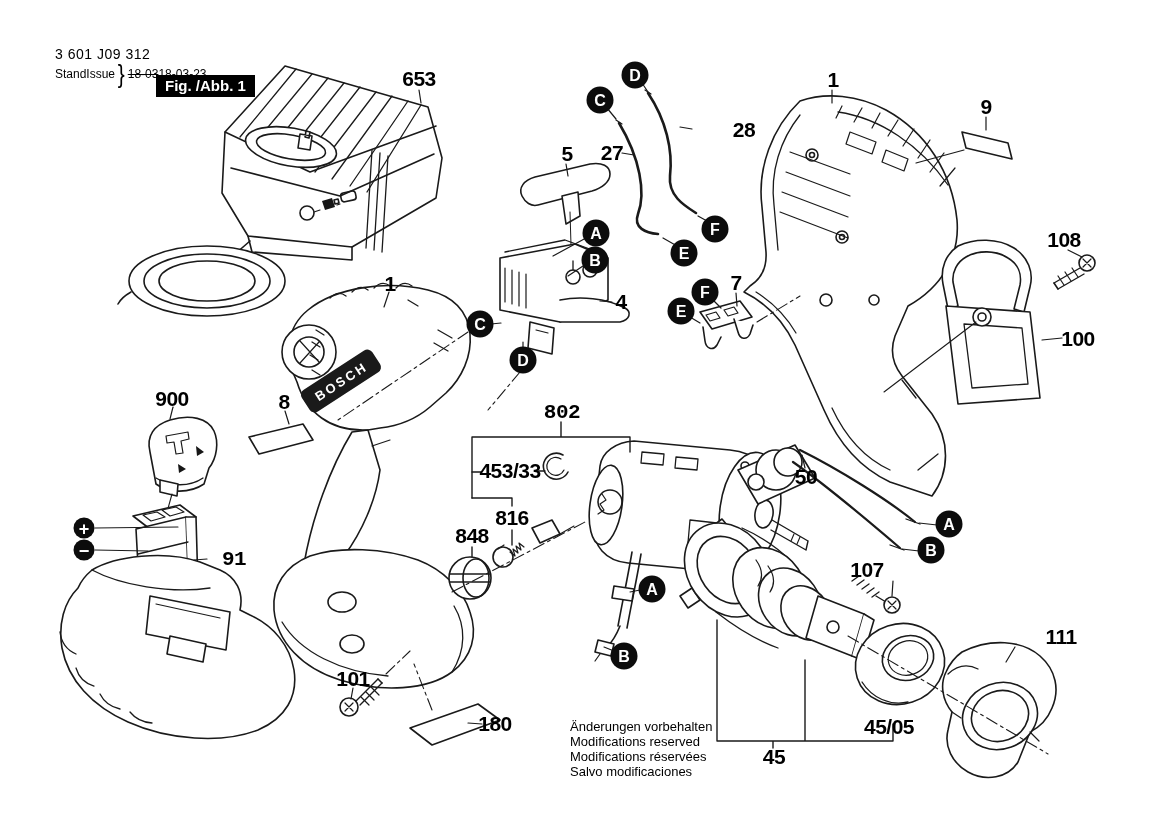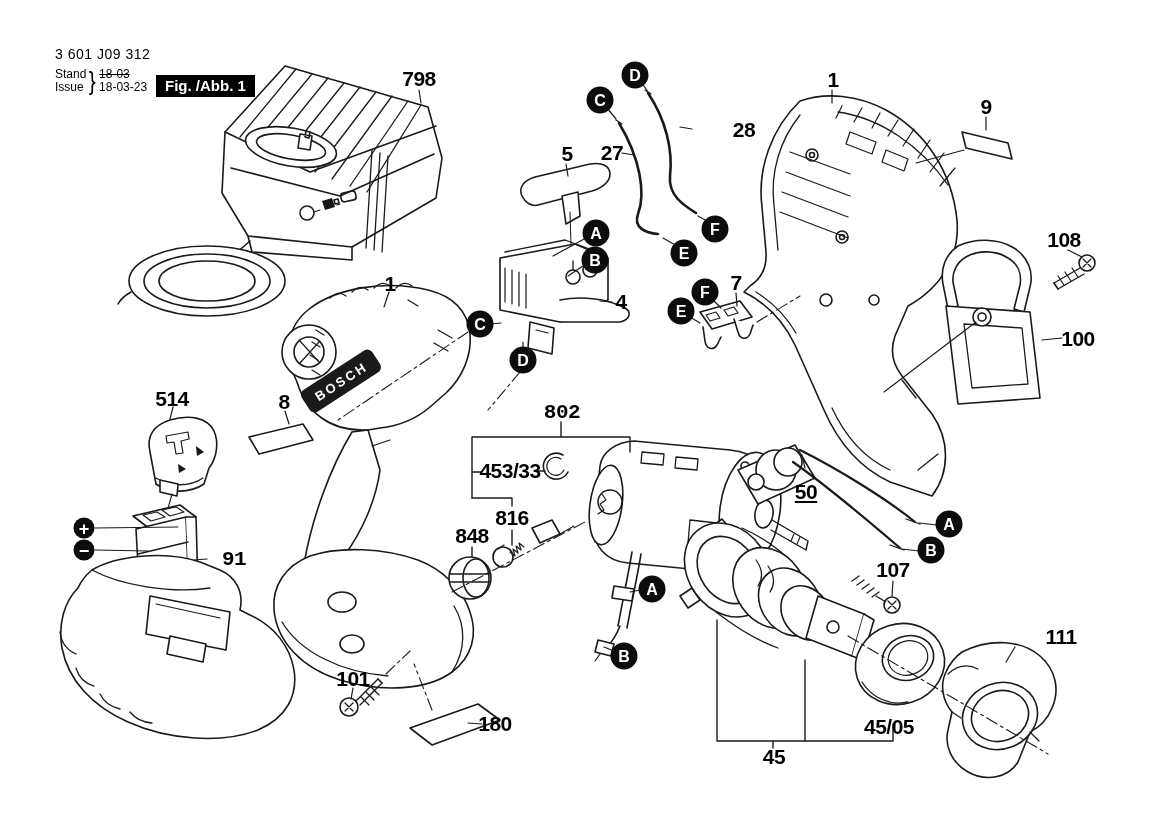--- a/index.html
+++ b/index.html
@@ -9,23 +9,23 @@
   .label-layer{position:absolute;left:0;top:0;width:100%;height:100%;}
   .part-label{position:absolute;transform:translate(-50%,-50%);font-size:21px;font-weight:700;
               white-space:nowrap;letter-spacing:-0.5px;}
   .callout{position:absolute;transform:translate(-50%,-50%);width:27px;height:27px;border-radius:50%;
            background:#0c0c0c;color:#fff;font-size:16px;font-weight:700;display:flex;
            align-items:center;justify-content:center;line-height:1;}
   .polarity{width:21px;height:21px;font-size:18px;font-weight:700;}
   .doc-header{position:absolute;left:55px;top:46px;}
   .doc-number{font-size:14px;letter-spacing:0.5px;}
   .issue-block{display:flex;align-items:center;margin-top:6px;font-size:12px;line-height:13px;}
-  .issue-labels{display:flex;flex-direction:column;}
+  .issue-labels{display:flex;flex-direction:row;}
   .issue-brace{font-size:26px;font-weight:400;margin:0 2px;transform:scaleX(0.8);}
-  .issue-dates{display:flex;flex-direction:column;}
+  .issue-dates{display:flex;flex-direction:row;}
   .strike{text-decoration:line-through;}
   .fig-box{position:absolute;left:156px;top:75px;background:#000;color:#fff;font-size:15px;
            font-weight:700;padding:2px 9px 3px 9px;}
   .notes{position:absolute;left:570px;top:719px;font-size:13px;line-height:15px;}
 </style>
 </head>
 <body>
 
 <div class="page">
 
@@ -333,44 +333,50 @@
     <div class="issue-brace">}</div>
     <div class="issue-dates">
       <span class="strike">18-03</span>
       <span>18-03-23</span>
     </div>
   </div>
 </div>
 
 <div class="fig-box">Fig. /Abb. 1</div>
 
+<div class="notes">
+  <div>Änderungen vorbehalten</div>
+  <div>Modifications reserved</div>
+  <div>Modifications réservées</div>
+  <div>Salvo modificaciones</div>
+</div>
 
 <div class="label-layer">
-      <div class="part-label" style="left: 419px; top: 79px;">798</div>
+      <div class="part-label" style="left: 419px; top: 79px;">653</div>
       <div class="part-label" style="left: 833px; top: 80px;">1</div>
       <div class="part-label" style="left: 986px; top: 107px;">9</div>
       <div class="part-label" style="left: 1064px; top: 240px;">108</div>
       <div class="part-label" style="left: 1078px; top: 339px;">100</div>
       <div class="part-label" style="left: 567px; top: 154px;">5</div>
       <div class="part-label" style="left: 612px; top: 153px;">27</div>
       <div class="part-label" style="left: 703px; top: 130px; margin-left: 41px;">28</div>
       <div class="part-label" style="left: 621px; top: 302px;">4</div>
       <div class="part-label" style="left: 736px; top: 283px;">7</div>
-      <div class="part-label" style="left: 172px; top: 399px;">514</div>
+      <div class="part-label" style="left: 172px; top: 399px;">900</div>
       <div class="part-label" style="left: 284px; top: 402px;">8</div>
       <div class="part-label" style="left: 390px; top: 284px;">1</div>
       <div class="part-label" style="left: 562px; top: 412px; font-family: Liberation Mono, monospace;">802</div>
       <div class="part-label" style="left: 510px; top: 471px;">453/33</div>
       <div class="part-label" style="left: 512px; top: 518px;">816</div>
       <div class="part-label" style="left: 472px; top: 536px;">848</div>
       <div class="part-label" style="left: 234px; top: 559px; font-family: Liberation Mono, monospace;">91</div>
       <div class="part-label" style="left: 353px; top: 679px;">101</div>
       <div class="part-label" style="left: 495px; top: 724px;">180</div>
-      <div class="part-label" style="left: 806px; top: 492px; text-decoration: underline;">50</div>
-      <div class="part-label" style="left: 893px; top: 570px; text-align: right;">107</div>
+      <div class="part-label" style="left: 806px; top: 477px;">50</div>
+      <div class="part-label" style="left: 867px; top: 570px; text-align: right;">107</div>
       <div class="part-label" style="left: 889px; top: 727px;">45/05</div>
       <div class="part-label" style="left: 774px; top: 757px;">45</div>
       <div class="part-label" style="left: 1017px; top: 637px; margin-left: 44px;">111</div>
       <div class="callout" style="left: 596px; top: 233px;">A</div>
       <div class="callout" style="left: 595px; top: 260px;">B</div>
       <div class="callout" style="left: 480px; top: 324px;">C</div>
       <div class="callout" style="left: 523px; top: 360px;">D</div>
       <div class="callout" style="left: 600px; top: 100px;">C</div>
       <div class="callout" style="left: 635px; top: 75px;">D</div>
       <div class="callout" style="left: 684px; top: 253px;">E</div>

